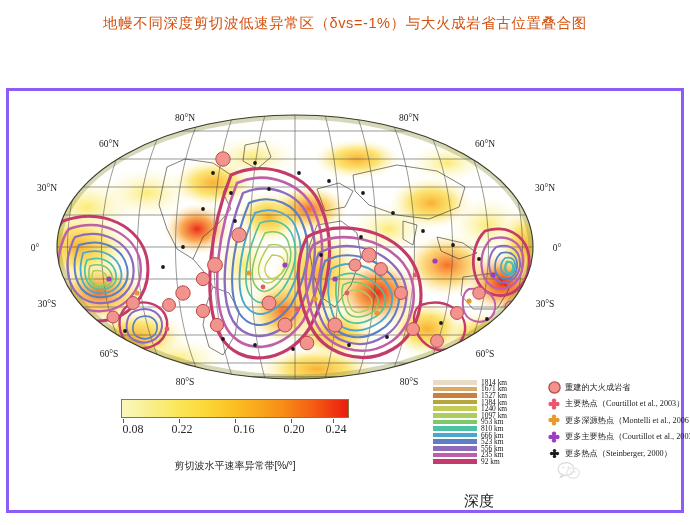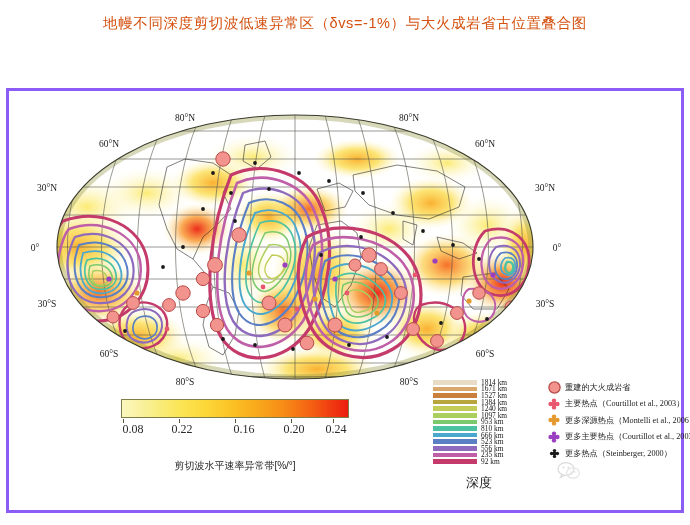--- a/index.html
+++ b/index.html
@@ -79,22 +79,22 @@
   
   .depth-block { position: absolute; left: 424px; top: 288px; width: 100px; }
   .depth-row { display: flex; align-items: center; height: 6.6px; }
   .depth-swatch { width: 44px; height: 4.6px; }
   .depth-label {
     margin-left: 4px; font-size: 7.4px; color: #141414;
     font-family: "Liberation Serif", serif; white-space: nowrap;
     line-height: 7px;
   }
   .depth-title {
-    margin-top: 9px; width: 92px; text-align: center;
-    font-size: 13px; color: #1c1c1c;
+    margin-top: 27px; width: 92px; text-align: center;
+    font-size: 15px; color: #1c1c1c;
     font-family: "Liberation Sans", sans-serif;
   }
 
   
   .symbol-block { position: absolute; left: 534px; top: 288px; }
   .sym-row { display: flex; align-items: center; height: 16.5px; }
   .sym-icon { width: 22px; display: flex; justify-content: center; align-items: center; }
   .sym-text {
     font-size: 8.2px; color: #1b1b1b; white-space: nowrap;
     font-family: "Liberation Serif", serif;

